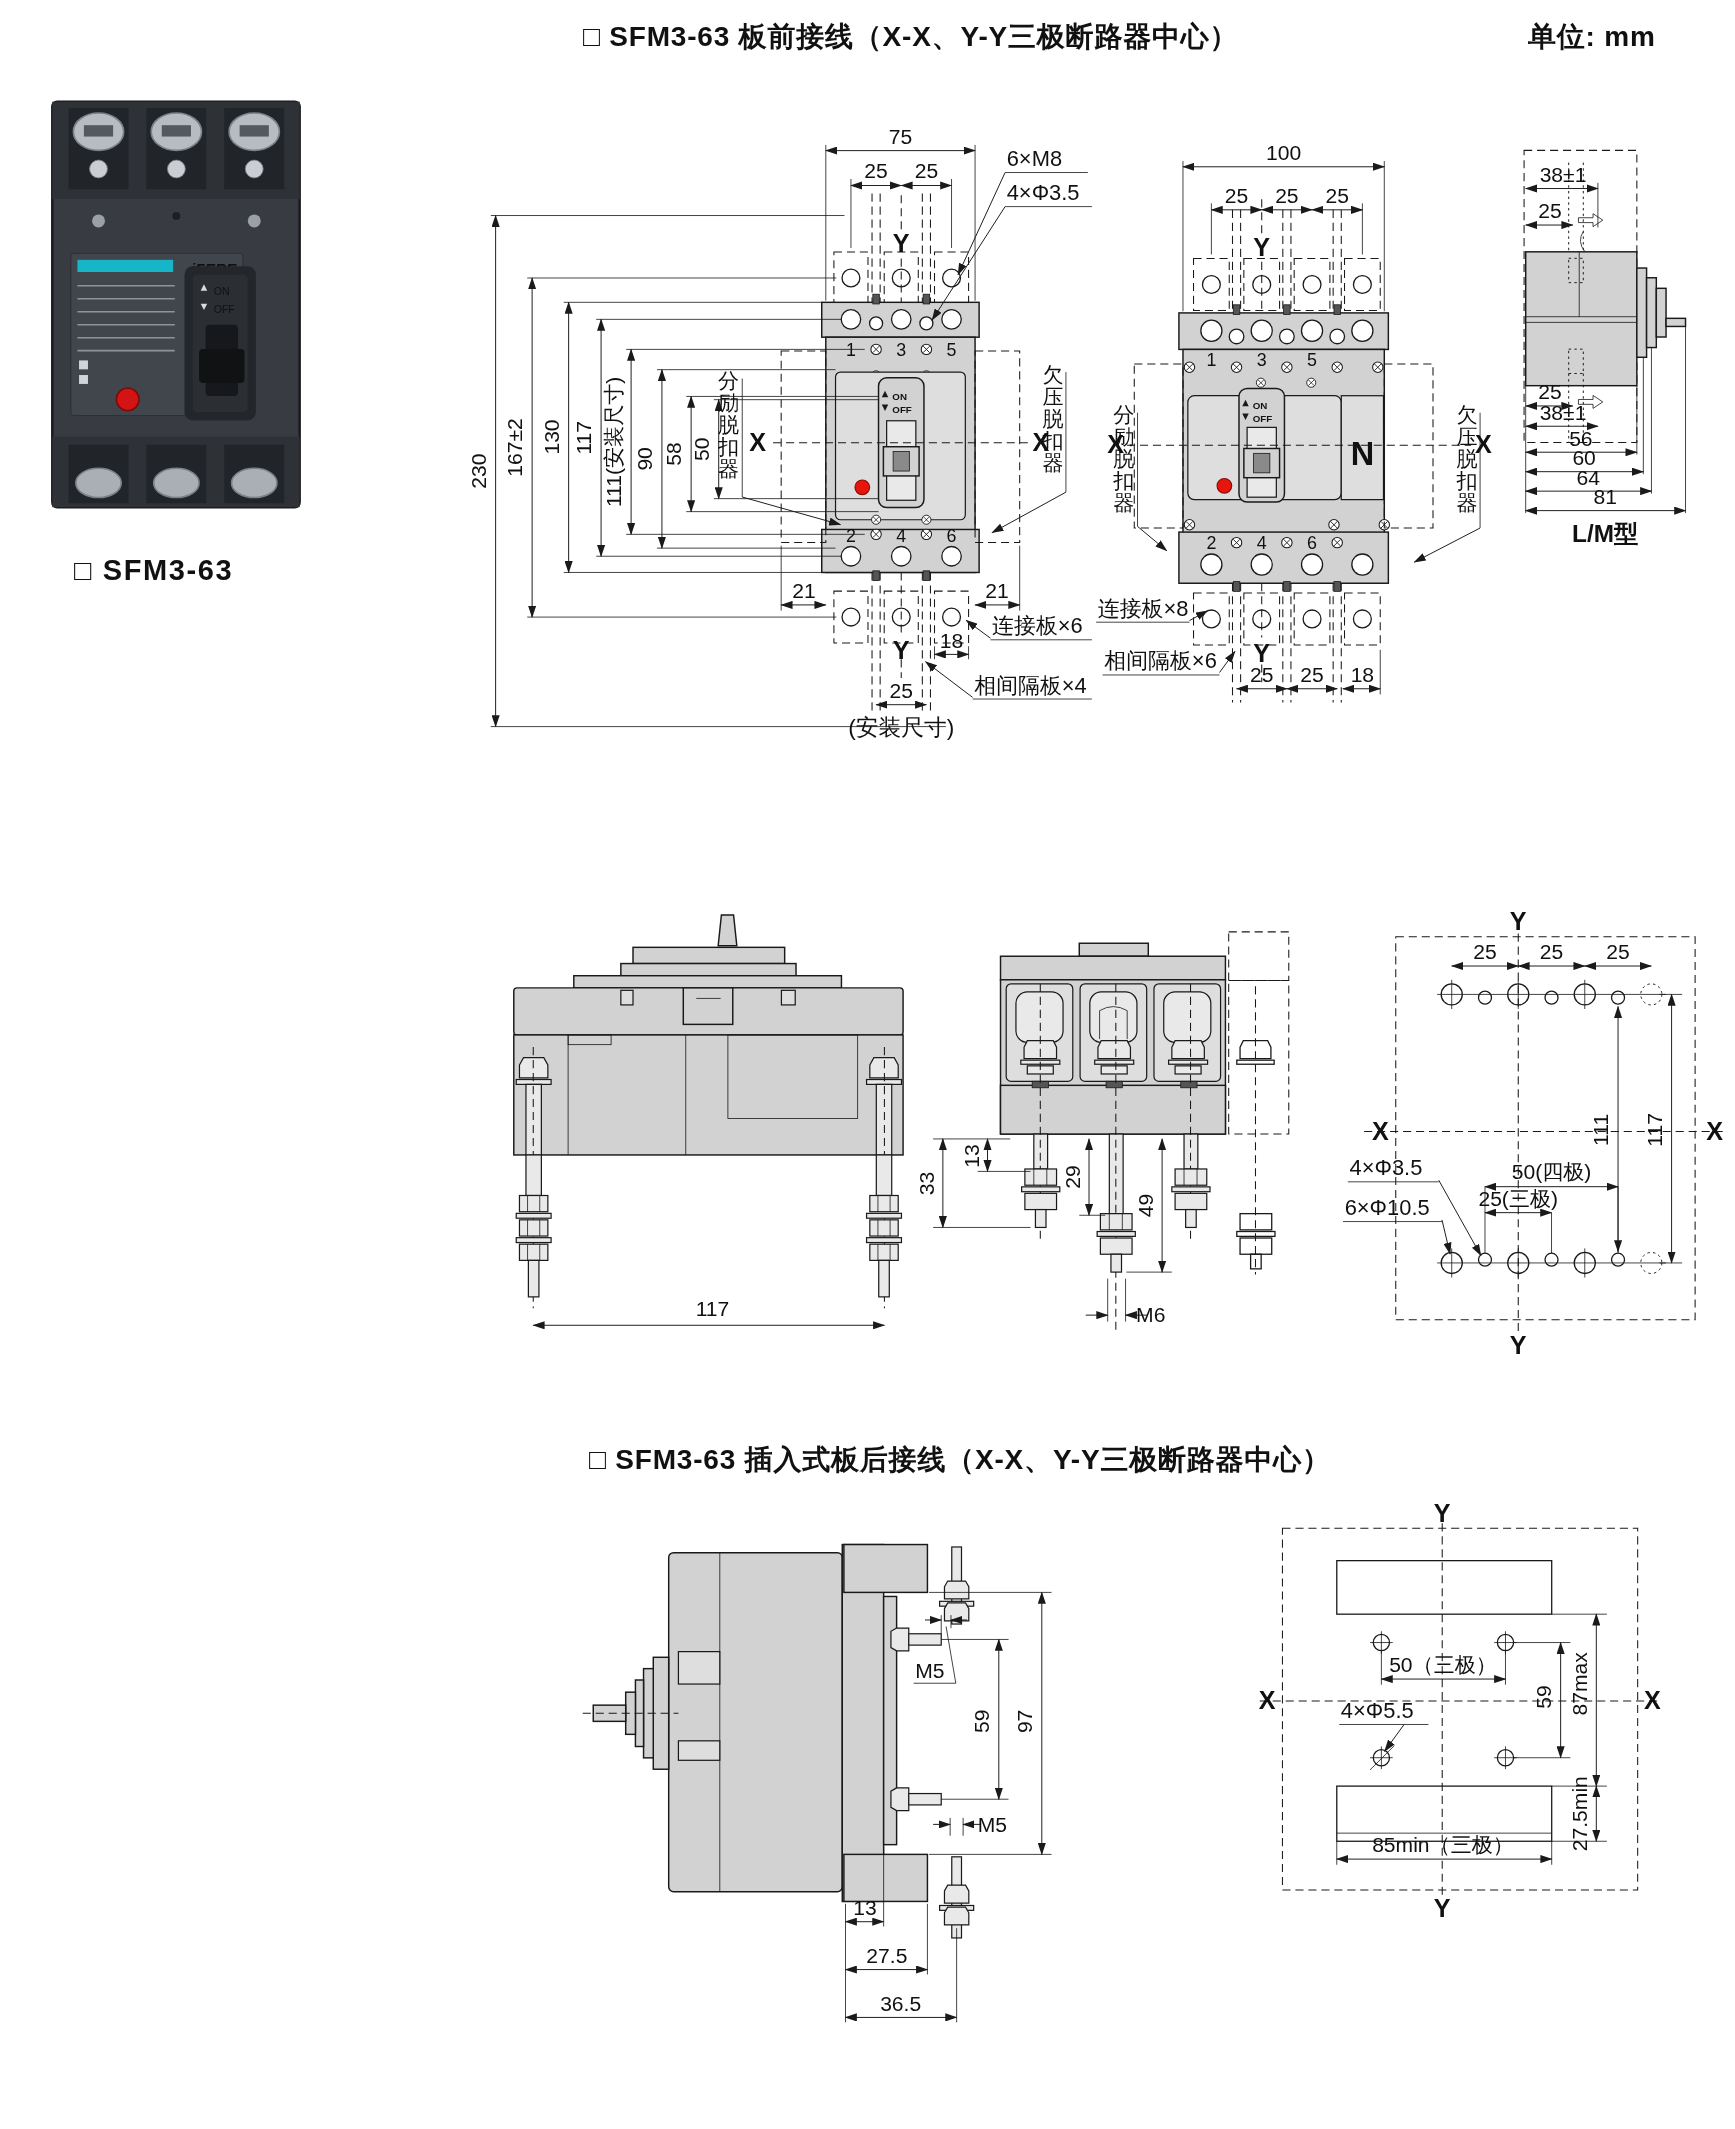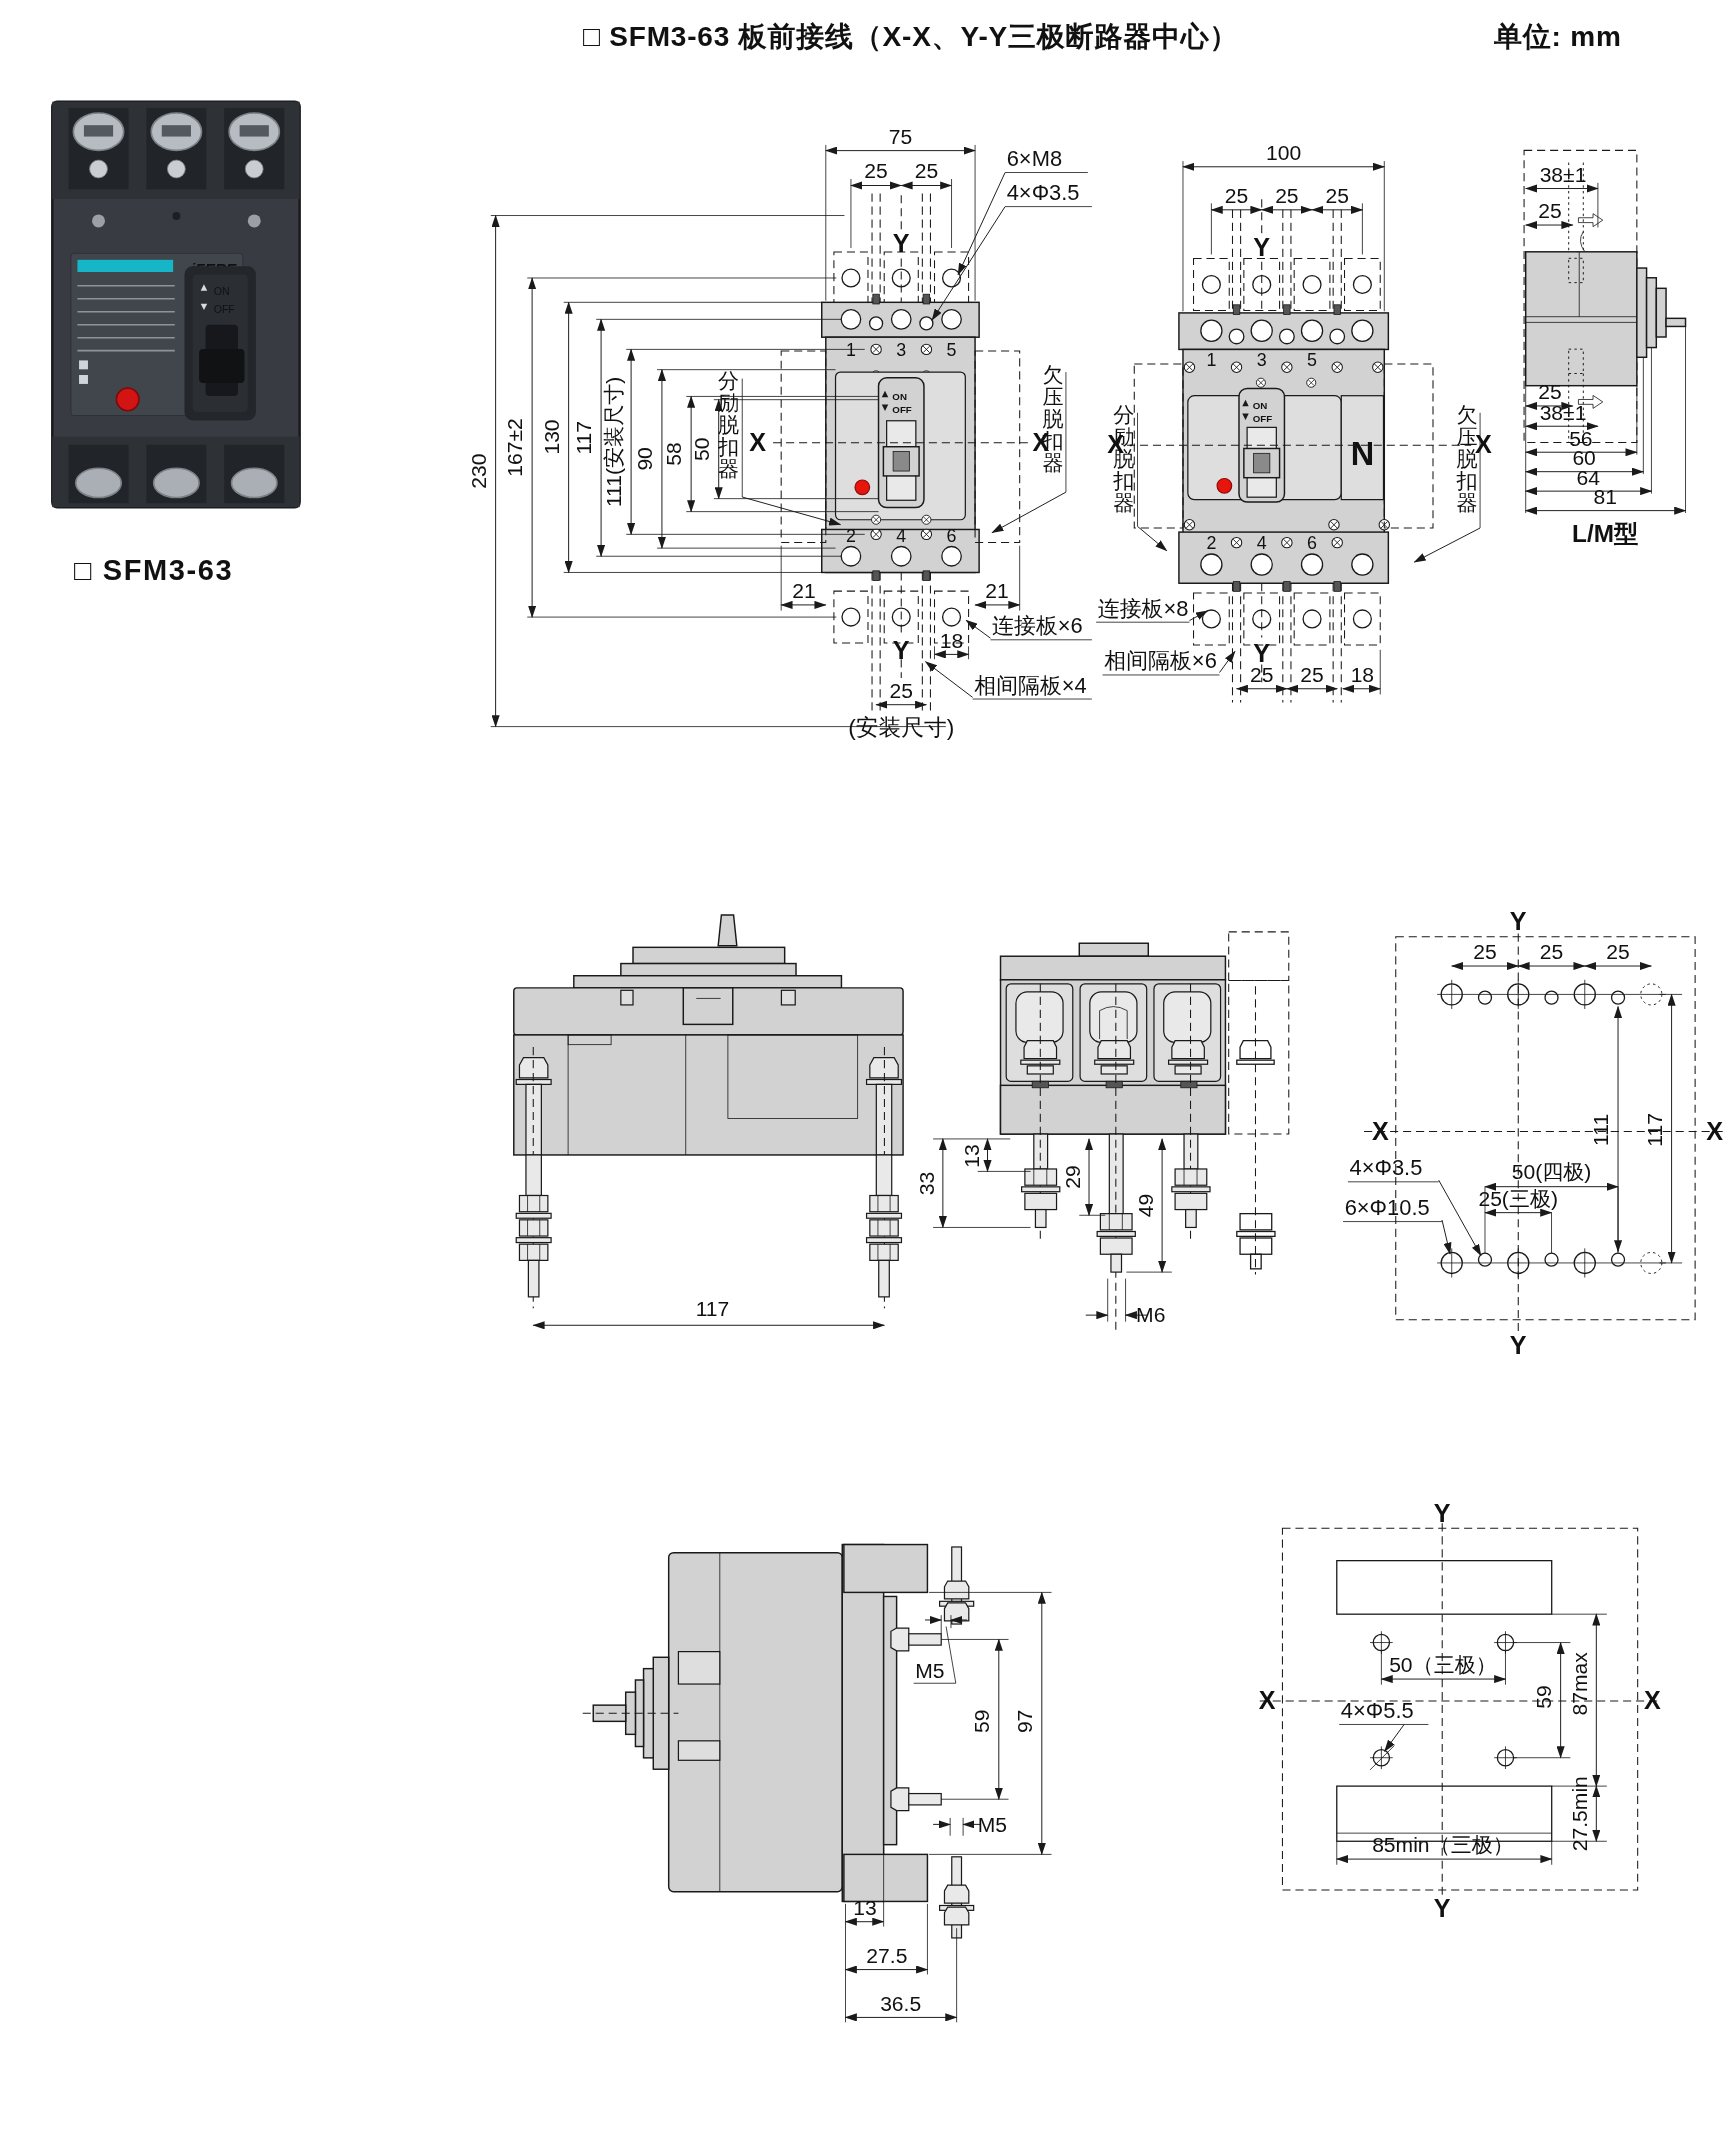--- a/index.html
+++ b/index.html
@@ -38,21 +38,21 @@
     <defs>
       <symbol id="scr" viewBox="-10 -10 20 20">
         <circle cx="0" cy="0" r="8" fill="#fff" stroke="#1a1a1a" stroke-width="1.6"></circle>
         <line x1="-5" y1="-5" x2="5" y2="5" stroke="#1a1a1a" stroke-width="1.4"></line>
         <line x1="-5" y1="5" x2="5" y2="-5" stroke="#1a1a1a" stroke-width="1.4"></line>
       </symbol>
     </defs>
   </svg>
 
   <div class="abs title" style="left:583px;top:18px;">□ SFM3-63 板前接线（X-X、Y-Y三极断路器中心）</div>
-  <div class="abs title" style="left:1494px;top:18px;">单位: mm</div>
+  <div class="abs title" style="left:1528px;top:18px;">单位: mm</div>
 
   <svg class="abs" style="left:32px;top:81px;" width="292" height="528" viewBox="0 0 360 650">
     <rect x="25" y="25" width="305" height="500" rx="6" fill="#383c42" stroke="#17191c" stroke-width="3"></rect>
     <g>
       <rect x="25" y="25" width="305" height="120" fill="#2e3237"></rect>
       <rect x="45" y="33" width="74" height="100" fill="#212428"></rect>
       <rect x="141" y="33" width="74" height="100" fill="#212428"></rect>
       <rect x="237" y="33" width="74" height="100" fill="#212428"></rect>
       <ellipse cx="82" cy="62" rx="31" ry="23" fill="#b6bcc2" stroke="#7b8187" stroke-width="2"></ellipse>
       <ellipse cx="178" cy="62" rx="31" ry="23" fill="#b6bcc2" stroke="#7b8187" stroke-width="2"></ellipse>
@@ -732,20 +732,21 @@
     <g>
       <text class="tc" x="1662" y="1448">4×Φ3.5</text>
       <line class="thin" x1="1660" y1="1456" x2="1772" y2="1456"></line>
       <line class="dim" x1="1772" y1="1454" x2="1824" y2="1547" marker-end="url(#arwF)"></line>
       <text class="tc" x="1656" y="1497">6×Φ10.5</text>
       <line class="thin" x1="1654" y1="1505" x2="1776" y2="1505"></line>
       <line class="dim" x1="1776" y1="1503" x2="1786" y2="1545" marker-end="url(#arwF)"></line>
     </g>
   </svg>
 
+  <div class="abs title" style="left:589px;top:1441px;">□ SFM3-63 插入式板后接线（X-X、Y-Y三极断路器中心）</div>
 
   <svg class="abs" style="left:568px;top:1534px;" width="495" height="584" viewBox="700 1890 610 720">
     <defs>
         <marker id="arwG" markerWidth="15" markerHeight="10" refX="14" refY="5" orient="auto-start-reverse" markerUnits="userSpaceOnUse">
           <path d="M0,0 L15,5 L0,10 z" fill="#1a1a1a"></path>
         </marker>
       </defs>
     <g>
       <rect class="ol" x="824" y="1913" width="214" height="418" rx="6"></rect>
       <line class="thin" x1="887" y1="1913" x2="887" y2="2331"></line>

